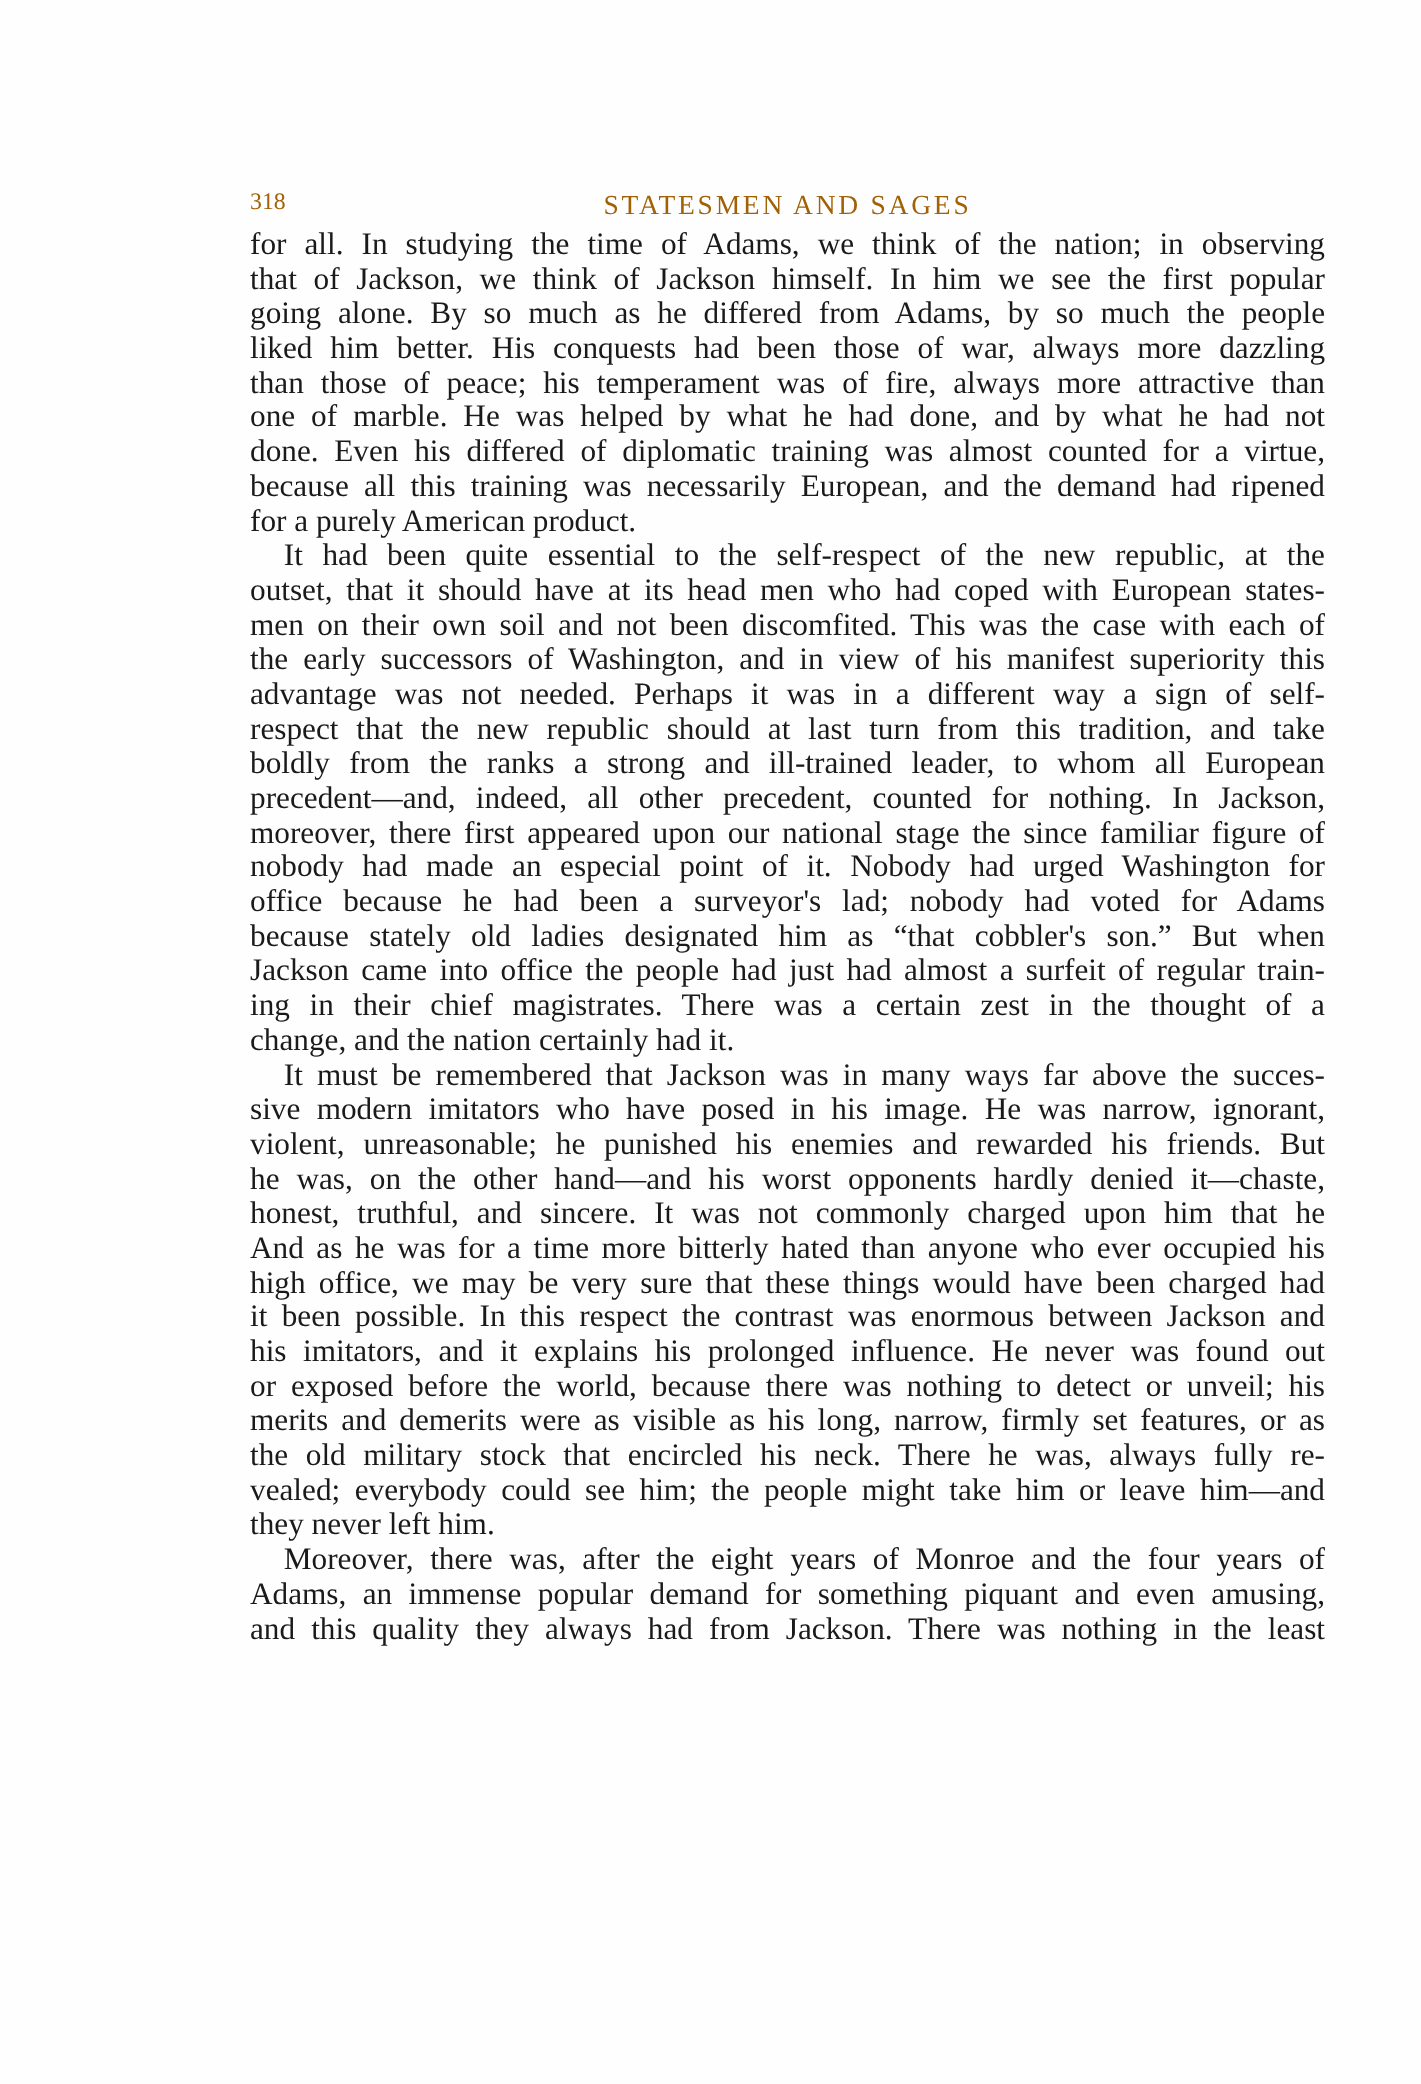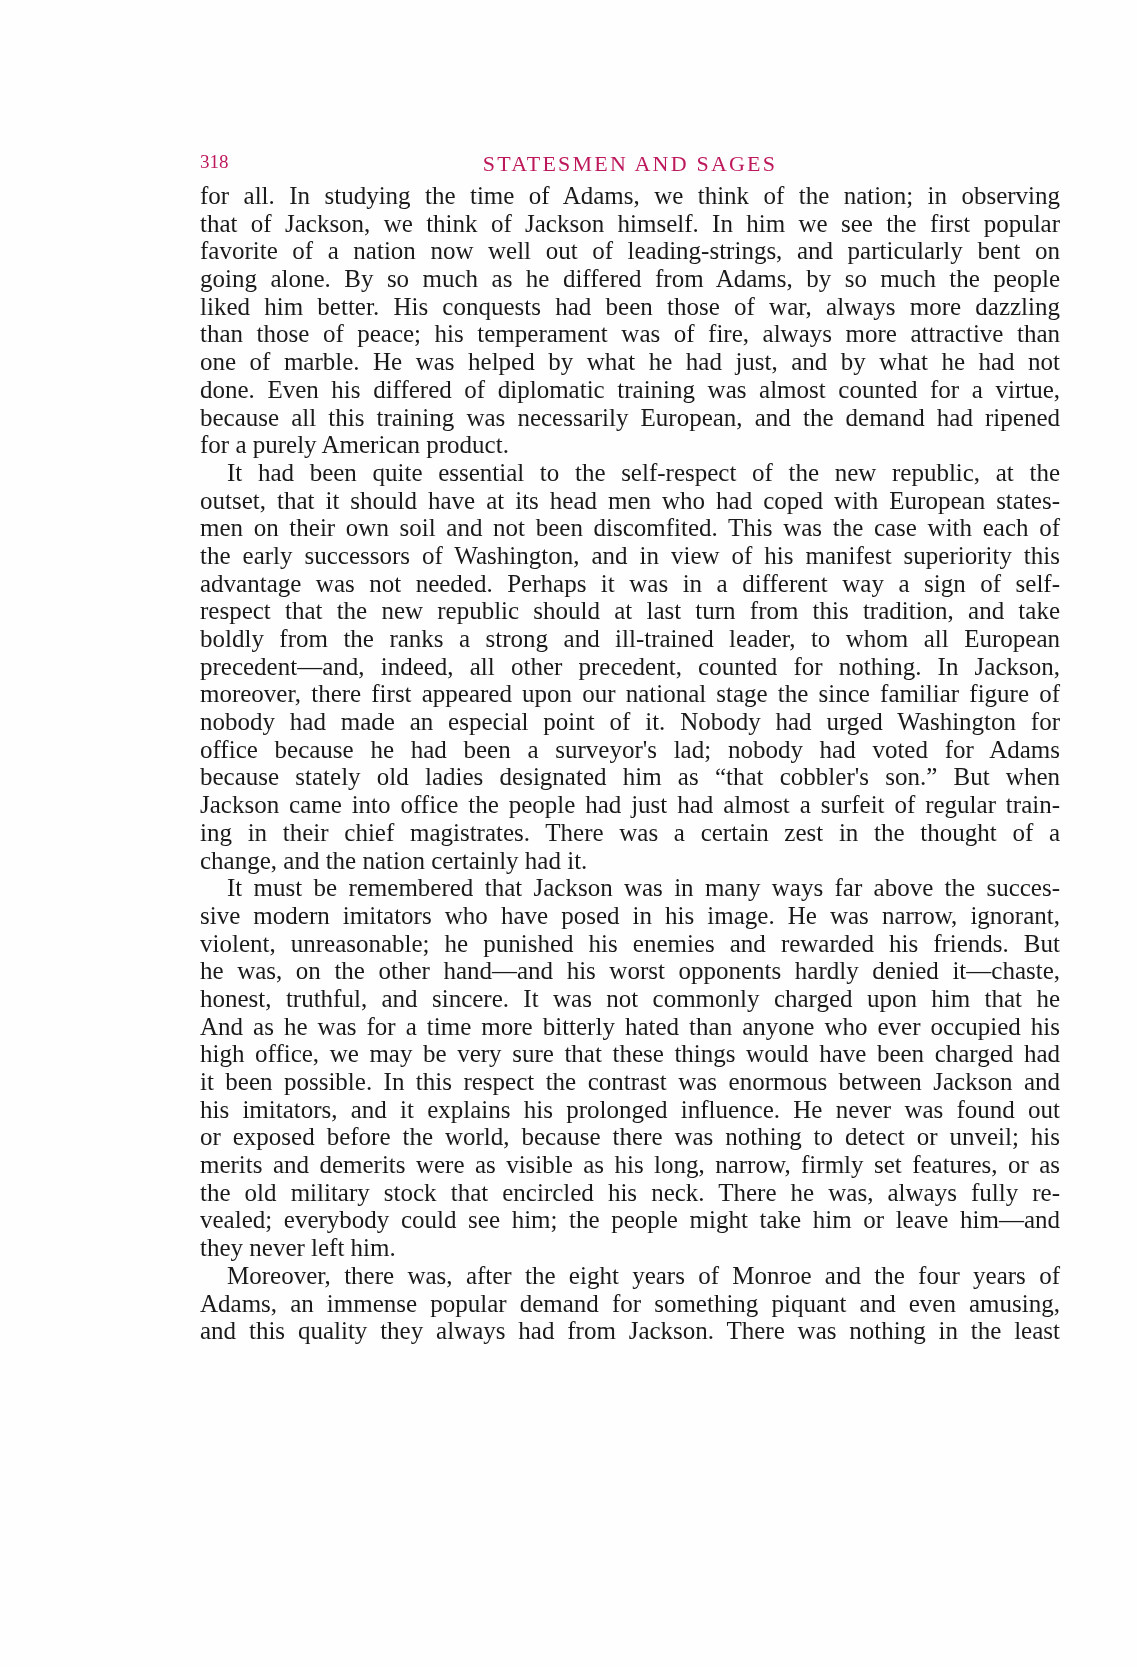--- a/index.html
+++ b/index.html
@@ -1,19 +1,19 @@
 <!DOCTYPE html>
 <html><head>
 <meta charset="utf-8">
 <style>
   html, body { margin: 0; padding: 0; background: #ffffff; }
   body { width: 1137px; height: 1667px; position: relative; overflow: hidden; }
   .page { position: absolute; left: 0; top: 0; width: 1137px; height: 1667px; background: #fefefe; }
   .running-head { position: absolute; left: 200px; top: 151px; width: 860px; height: 24px;
-    font-family: "Liberation Serif", "DejaVu Serif", serif; color: #be185d; }
+    font-family: "Liberation Serif", "DejaVu Serif", serif; color: #a16207; }
   .page-num { position: absolute; left: 0; top: 0; font-size: 19px; }
   .head-title { position: absolute; left: 0; width: 860px; top: 0; text-align: center;
     font-size: 22px; letter-spacing: 2.2px; }
   .body-text { position: absolute; left: 200px; top: 182px; width: 860px;
     font-family: "Liberation Serif", "DejaVu Serif", serif; font-size: 25px; line-height: 27.7px;
     color: #1a1a1a; }
   .line { display: block; height: 27.7px; white-space: nowrap; text-align: justify; text-align-last: justify; }
   .line.last { text-align-last: left; }
   .line.indent { padding-left: 27px; }
 </style>
@@ -21,25 +21,24 @@
 <body>
 
 <div class="page">
   <div class="running-head">
     <span class="page-num">318</span>
     <span class="head-title">STATESMEN AND SAGES</span>
   </div>
   <div class="body-text" id="body-text">
       <span class="line">for all.  In studying the time of Adams, we think of the nation; in observing</span>
       <span class="line">that of Jackson, we think of Jackson himself.  In him we see the first popular</span>
-      <span class="line">favorite of a nation now well out of leading-strings, and particularly bent on</span>
       <span class="line">going alone.  By so much as he differed from Adams, by so much the people</span>
       <span class="line">liked him better.  His conquests had been those of war, always more dazzling</span>
       <span class="line">than those of peace; his temperament was of fire, always more attractive than</span>
-      <span class="line">one of marble.  He was helped by what he had just, and by what he had not</span>
+      <span class="line">one of marble.  He was helped by what he had done, and by what he had not</span>
       <span class="line">done.  Even his differed of diplomatic training was almost counted for a virtue,</span>
       <span class="line">because all this training was necessarily European, and the demand had ripened</span>
       <span class="line last">for a purely American product.</span>
       <span class="line indent">It had been quite essential to the self-respect of the new republic, at the</span>
       <span class="line">outset, that it should have at its head men who had coped with European states-</span>
       <span class="line">men on their own soil and not been discomfited.  This was the case with each of</span>
       <span class="line">the early successors of Washington, and in view of his manifest superiority this</span>
       <span class="line">advantage was not needed.  Perhaps it was in a different way a sign of self-</span>
       <span class="line">respect that the new republic should at last turn from this tradition, and take</span>
       <span class="line">boldly from the ranks a strong and ill-trained leader, to whom all European</span>

